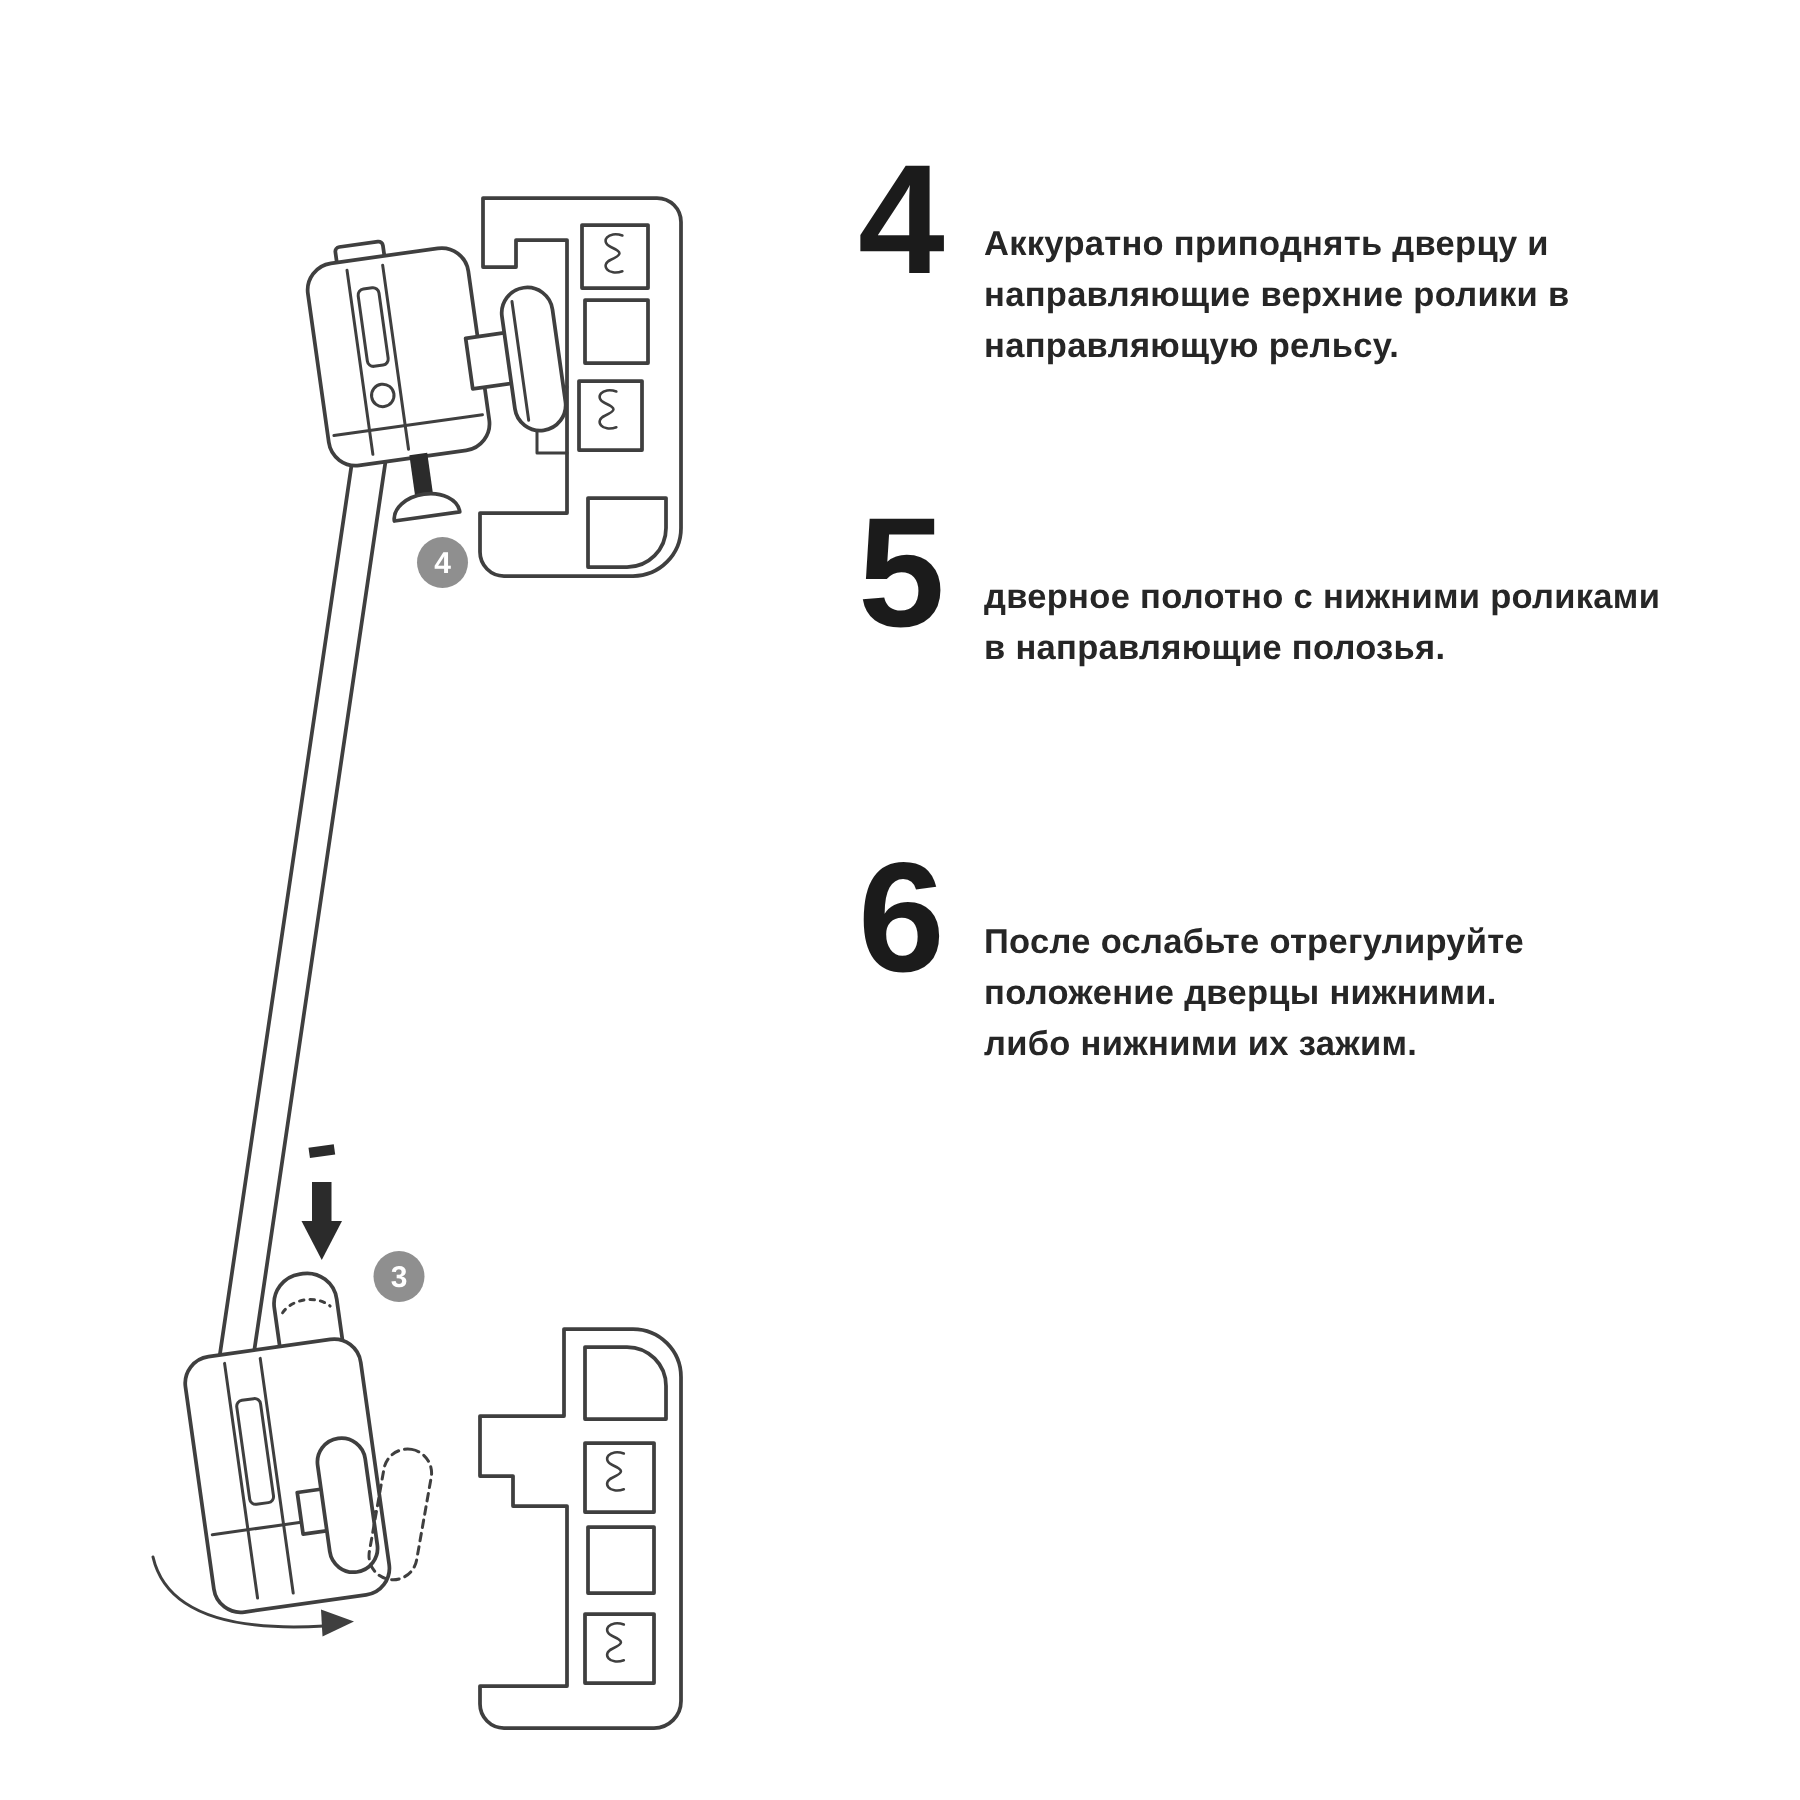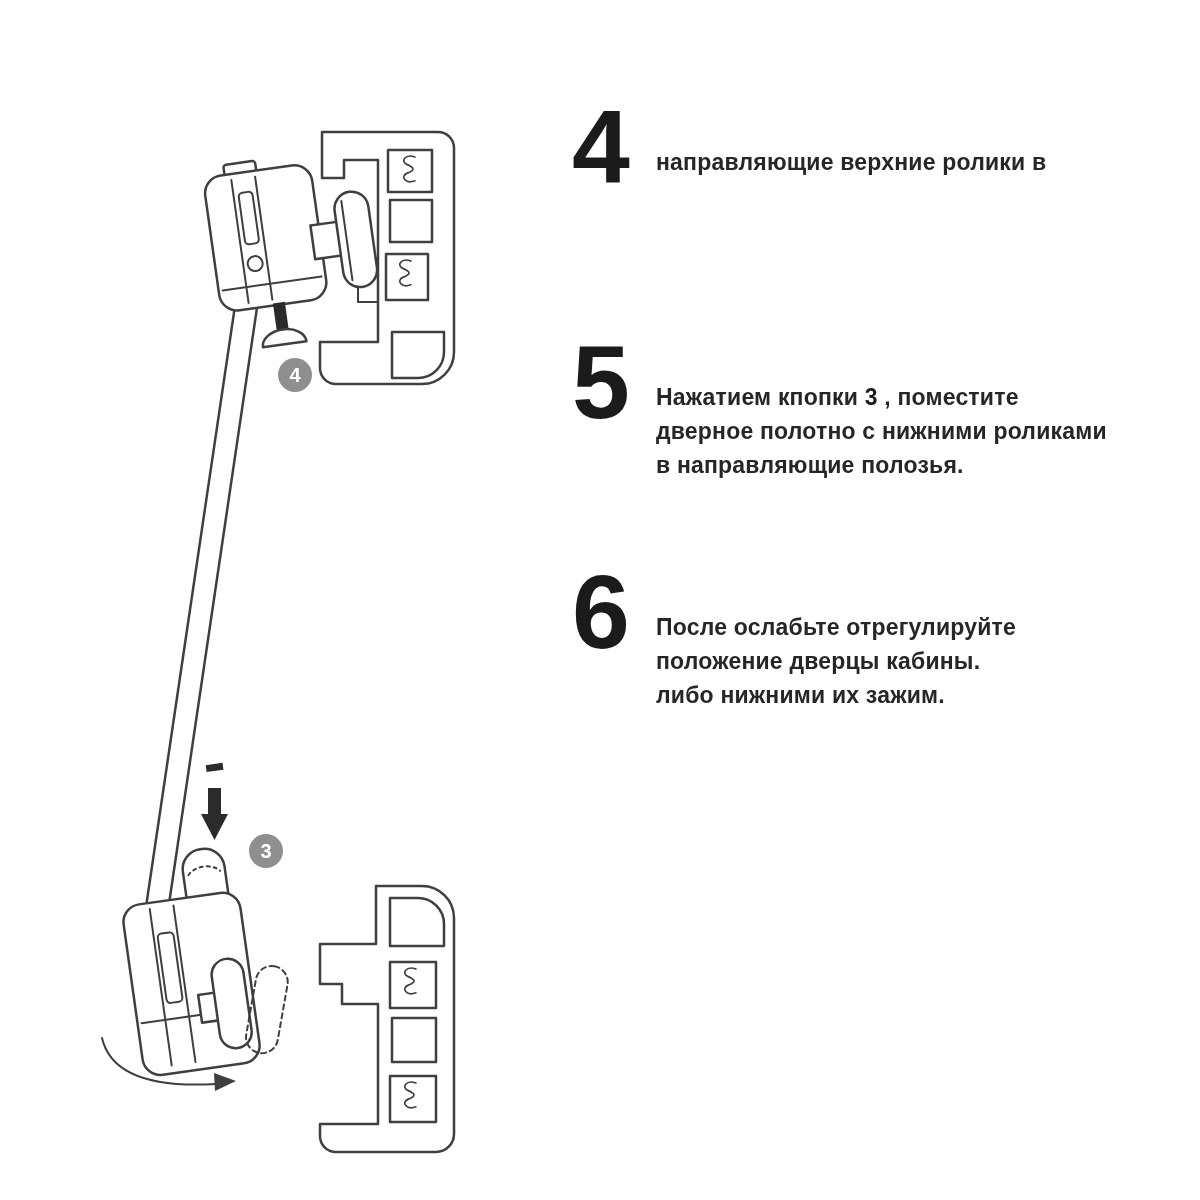--- a/index.html
+++ b/index.html
@@ -114,35 +114,36 @@
         <path class="ln-thin" d="M 102 1038 Q 114 1090 216 1084"></path>
         <polygon fill="#3f3f3f" points="236,1081 214,1073 215,1091"></polygon>
       </g>
 
     </svg>
   </div>
 
   <div class="step" style="top:95px">
     <div class="step-number">4</div>
     <div class="step-text">
+      <p><span>Аккуратно приподнять дверцу и</span></p>
       <p><span>направляющие верхние ролики в</span></p>
+      <p><span>направляющую рельсу.</span></p>
     </div>
   </div>
 
   <div class="step" style="top:330px">
     <div class="step-number">5</div>
     <div class="step-text">
-      <p><span>Нажатием кпопки </span><b>3</b><span> , поместите</span></p>
       <p><span>дверное полотно с нижними роликами</span></p>
       <p><span>в направляющие полозья.</span></p>
     </div>
   </div>
 
   <div class="step" style="top:560px">
     <div class="step-number">6</div>
     <div class="step-text">
       <p><span>После ослабьте отрегулируйте</span></p>
-      <p><span>положение дверцы кабины.</span></p>
+      <p><span>положение дверцы нижними.</span></p>
       <p><span>либо нижними их зажим.</span></p>
     </div>
   </div>
 
 </div>
 
 </body></html>

